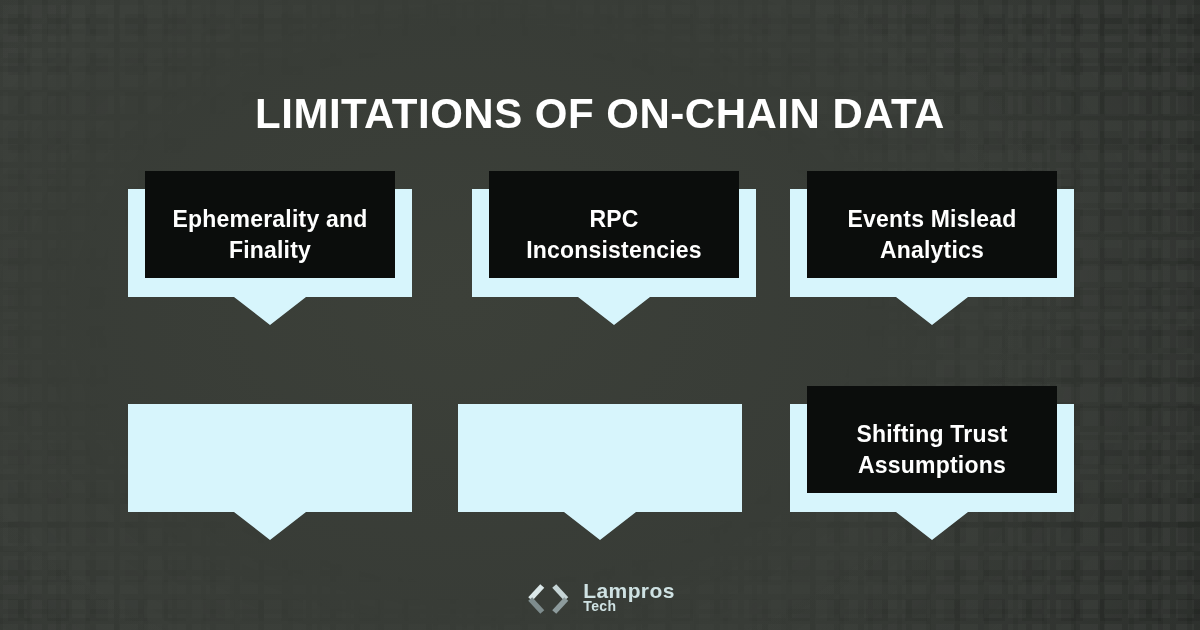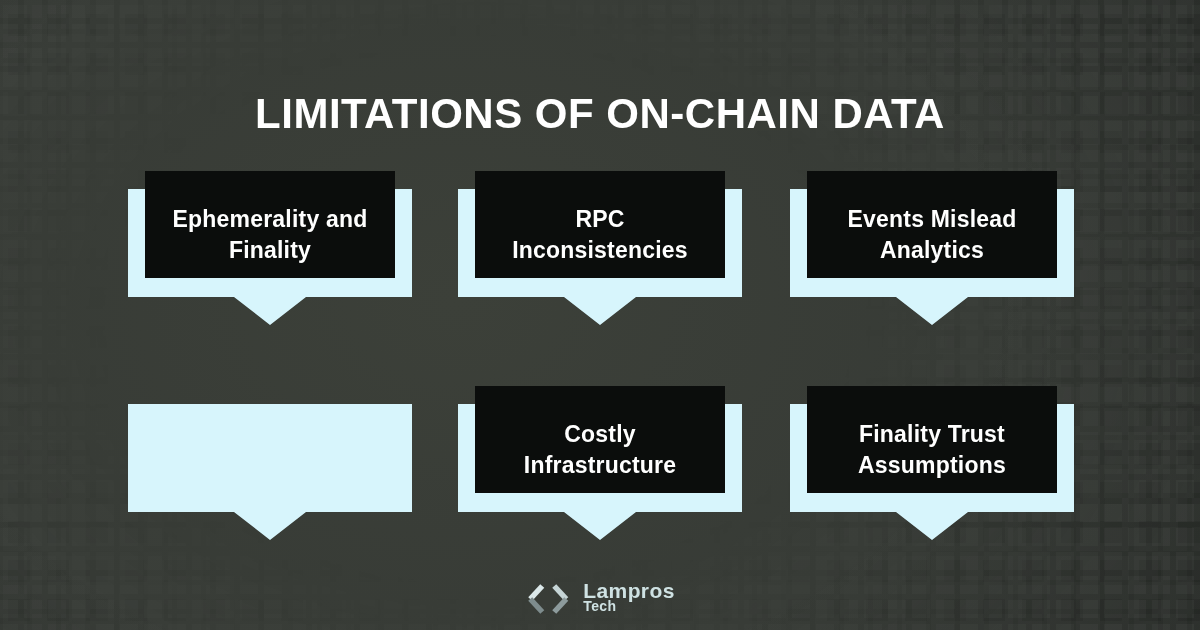--- a/index.html
+++ b/index.html
@@ -128,50 +128,47 @@
 <h1 class="title">LIMITATIONS OF ON-CHAIN DATA</h1>
 
 <div class="card" style="left:128px; top:171px;">
   <div class="pointer-panel"></div>
   <div class="box">
     <div class="label">Ephemerality and
 Finality</div>
   </div>
 </div>
 
-<div class="card" style="left:458px; top:171px;">
+<div class="card" style="left:472px; top:171px;">
   <div class="pointer-panel"></div>
   <div class="box">
     <div class="label">RPC Inconsistencies</div>
   </div>
 </div>
 
 <div class="card" style="left:790px; top:171px;padding-left:38px;">
   <div class="pointer-panel"></div>
   <div class="box">
     <div class="label">Events Mislead
 Analytics</div>
   </div>
 </div>
 
 <div class="card" style="left:128px; top:386px;">
   <div class="pointer-panel"></div>
 </div>
 
 <div class="card" style="left:458px; top:386px;">
   <div class="pointer-panel"></div>
-  <div class="box">
-    <div class="label">Costly Infrastructure</div>
-  </div>
 </div>
 
 <div class="card" style="left:790px; top:386px;">
   <div class="pointer-panel"></div>
   <div class="box">
-    <div class="label">Finality Trust
+    <div class="label">Shifting Trust
 Assumptions</div>
   </div>
 </div>
 
 <div class="logo">
   <svg width="46" height="32" viewBox="0 0 46 32">
     <path d="M17 3 L5 16" stroke="#dce9ea" stroke-width="5.5" fill="none"></path>
     <path d="M5 16 L17 29" stroke="#7e8c8d" stroke-width="5.5" fill="none"></path>
     <path d="M29 3 L41 16" stroke="#c6d5d6" stroke-width="5.5" fill="none"></path>
     <path d="M41 16 L29 29" stroke="#8d9b9c" stroke-width="5.5" fill="none"></path>

